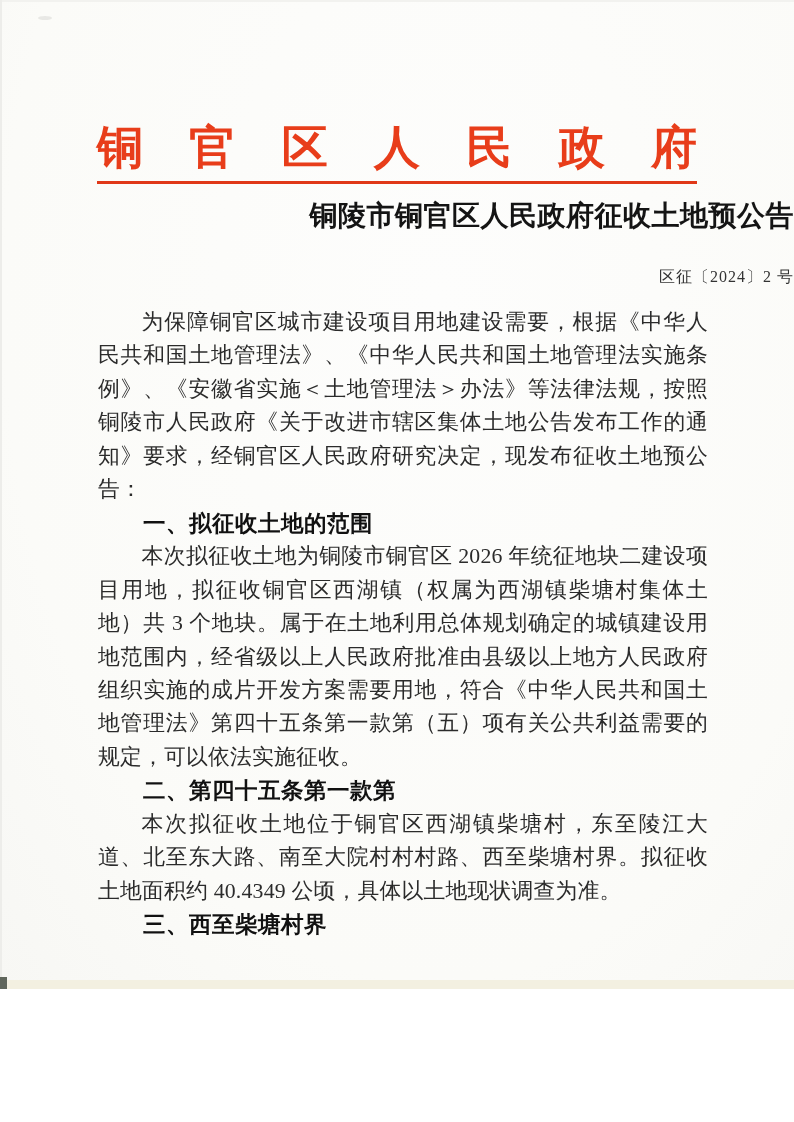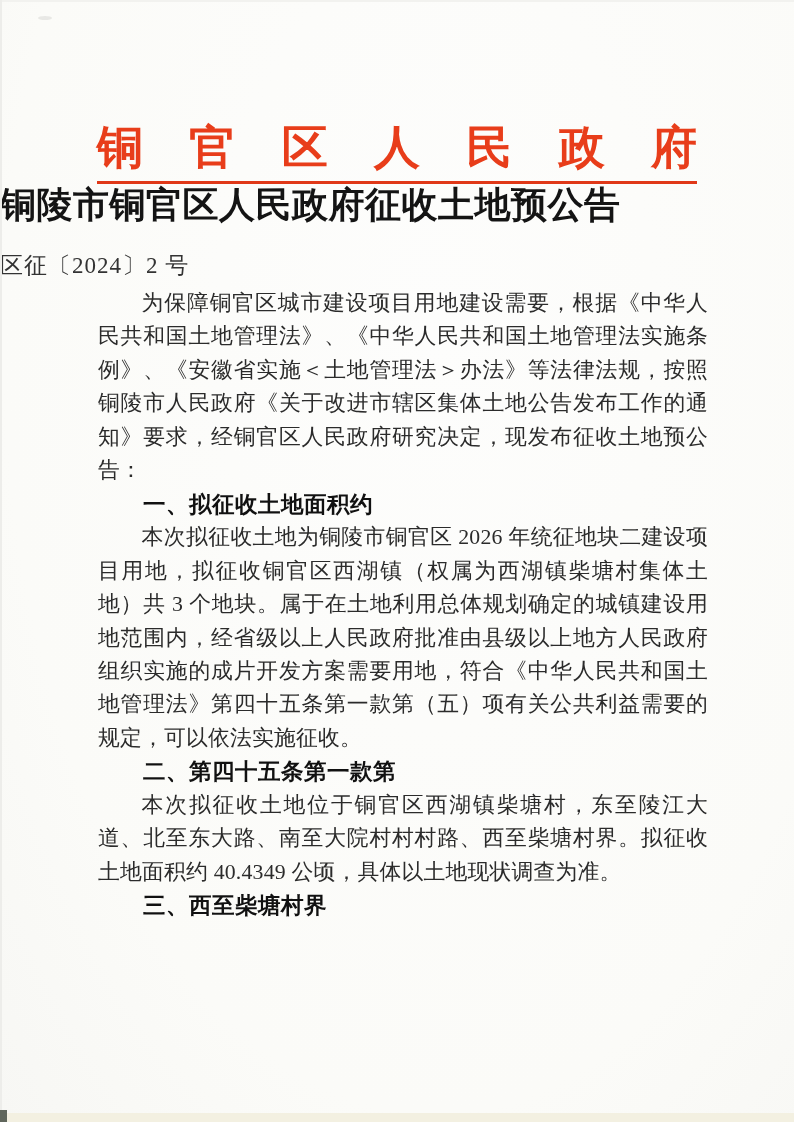--- a/index.html
+++ b/index.html
@@ -3,21 +3,21 @@
 <meta charset="utf-8">
 <style>
   html, body {
     margin: 0;
     padding: 0;
     background: #ffffff;
   }
   .page {
     position: relative;
     width: 794px;
-    height: 1122px;
+    height: 989px;
     margin: 0 auto;
     background: #fcfcfa;
     background-image: radial-gradient(ellipse at 55% 30%, #fdfdfc 0%, #fbfbf8 70%, #f7f7f4 100%);
     overflow: hidden;
     font-family: "Liberation Serif", "DejaVu Serif", serif;
     color: #2b2b2b;
   }
   
   .letterhead {
     width: 600px;
@@ -33,39 +33,41 @@
     white-space: normal;
     letter-spacing: 0;
   }
   .red-rule {
     height: 3px;
     background: #e03818;
     margin-top: 4px;
   }
   
   .doc-title {
-    font-size: 36px;
+    margin-top: 11px;
+    font-size: 28px;
     line-height: 42px;
     font-weight: 700;
     color: #141414;
-    text-align: left;
+    text-align: right;
     letter-spacing: 0.5px;
   }
   .doc-number {
     margin-top: 25px;
-    font-size: 23px;
+    font-size: 16px;
     line-height: 30px;
     color: #333333;
-    text-align: left;
+    text-align: right;
     letter-spacing: 1px;
+    margin-left: 32px;
   }
   
   .article {
     width: 610px;
-    margin: 6px 0 0 98px;
+    margin: 14px 0 0 98px;
   }
   .article p {
     margin: 0;
     font-size: 21.8px;
     line-height: 33.45px;
     text-align: justify;
     text-indent: 2em;
     color: #2b2b2b;
     letter-spacing: 0.2px;
   }
@@ -114,21 +116,21 @@
     <div class="red-rule"></div>
   </div>
 
   <div class="doc-title">铜陵市铜官区人民政府征收土地预公告</div>
 
   <div class="doc-number">区征〔2024〕2 号</div>
 
   <div class="article">
     <p>为保障铜官区城市建设项目用地建设需要，根据《中华人民共和国土地管理法》、《中华人民共和国土地管理法实施条例》、《安徽省实施＜土地管理法＞办法》等法律法规，按照铜陵市人民政府《关于改进市辖区集体土地公告发布工作的通知》要求，经铜官区人民政府研究决定，现发布征收土地预公告：</p>
 
-    <h3>一、拟征收土地面积约</h3>
+    <h3>一、拟征收土地的范围</h3>
     <p>本次拟征收土地为铜陵市铜官区 2026 年统征地块二建设项目用地，拟征收铜官区西湖镇（权属为西湖镇柴塘村集体土地）共 3 个地块。属于在土地利用总体规划确定的城镇建设用地范围内，经省级以上人民政府批准由县级以上地方人民政府组织实施的成片开发方案需要用地，符合《中华人民共和国土地管理法》第四十五条第一款第（五）项有关公共利益需要的规定，可以依法实施征收。</p>
 
     <h3>二、第四十五条第一款第</h3>
     <p>本次拟征收土地位于铜官区西湖镇柴塘村，东至陵江大道、北至东大路、南至大院村村村路、西至柴塘村界。拟征收土地面积约 40.4349 公顷，具体以土地现状调查为准。</p>
 
     <h3>三、西至柴塘村界</h3>
   </div>
 
   <div class="edge-top"></div>
   <div class="edge-left"></div>

